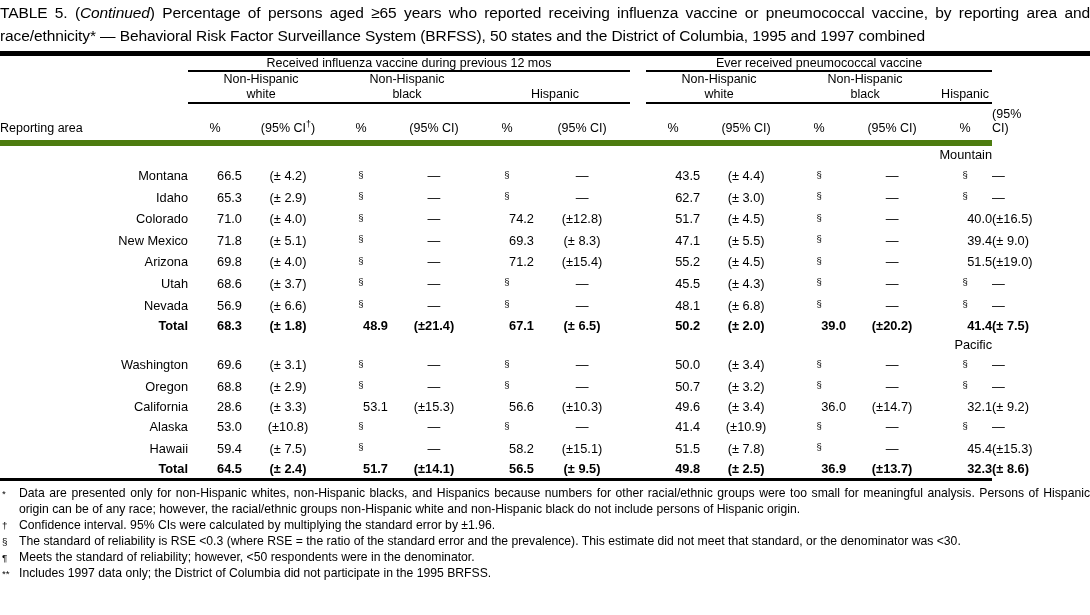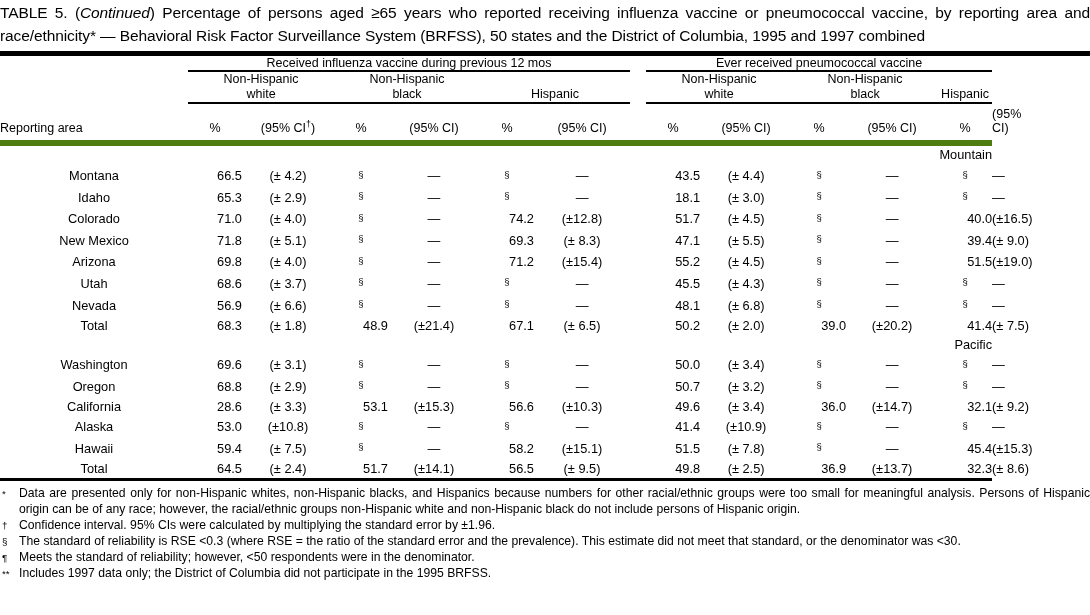--- a/index.html
+++ b/index.html
@@ -30,27 +30,27 @@
   thead th { font-weight: bold; font-size: 12.5px; vertical-align: bottom; text-align: center; }
   th.spanner { border-bottom: 2px solid #000; padding-top: 5px; padding-bottom: 1px; }
   th.race    { border-bottom: 2px solid #000; padding-top: 3px; padding-bottom: 1px; line-height: 15px; }
   tr.subhead th { border-bottom: 6px solid #4d7c0f; padding-top: 3px; padding-bottom: 5px; height: 16px; }
   th.lbl { text-align: left; padding-left: 1px; }
   th.pcth { text-align: center; }
   th.cih  { text-align: center; }
   sup.dag { font-size: 9px; }
 
   tbody td { height: 18.6px; line-height: 18.6px; vertical-align: middle; }
-  td.rowlabel { text-align: center; padding-left: 14px; white-space: nowrap; }
+  td.rowlabel { text-align: right; padding-left: 14px; white-space: nowrap; }
   td.sectionlabel { text-align: right; font-weight: bold; padding-left: 1px; height: 19.5px; }
   td.pct { text-align: right; white-space: nowrap; }
   td.ci  { text-align: center; white-space: nowrap; }
   td.sig { text-align: center; }
   .sigmark { font-size: 9.5px; vertical-align: 4px; }
-  tr.total-row td { font-weight: normal; }
+  tr.total-row td { font-weight: bold; }
   tbody tr:last-child td { border-bottom: 3px solid #000; }
 
   
   .footnotes { margin-top: 5px; }
   .fn {
     position: relative; padding-left: 19px;
     font-size: 12.2px; line-height: 15.9px; text-align: justify;
   }
   .fn-sym { position: absolute; left: 2px; top: 0; font-size: 9.8px; }
 </style>
@@ -152,21 +152,21 @@
         </tr>
         <tr>
           <td class="rowlabel">Idaho</td>
           <td class="pct">65.3</td>
           <td class="ci">(± 2.9)</td>
           <td class="pct sig"><span class="sigmark">§</span></td>
           <td class="ci">—</td>
           <td class="pct sig"><span class="sigmark">§</span></td>
           <td class="ci">—</td>
           <td></td>
-          <td class="pct">18.1</td>
+          <td class="pct">62.7</td>
           <td class="ci">(± 3.0)</td>
           <td class="pct sig"><span class="sigmark">§</span></td>
           <td class="ci">—</td>
           <td class="pct sig"><span class="sigmark">§</span></td>
           <td class="ci">—</td>
         </tr>
         <tr>
           <td class="rowlabel">Colorado</td>
           <td class="pct">71.0</td>
           <td class="ci">(± 4.0)</td>

